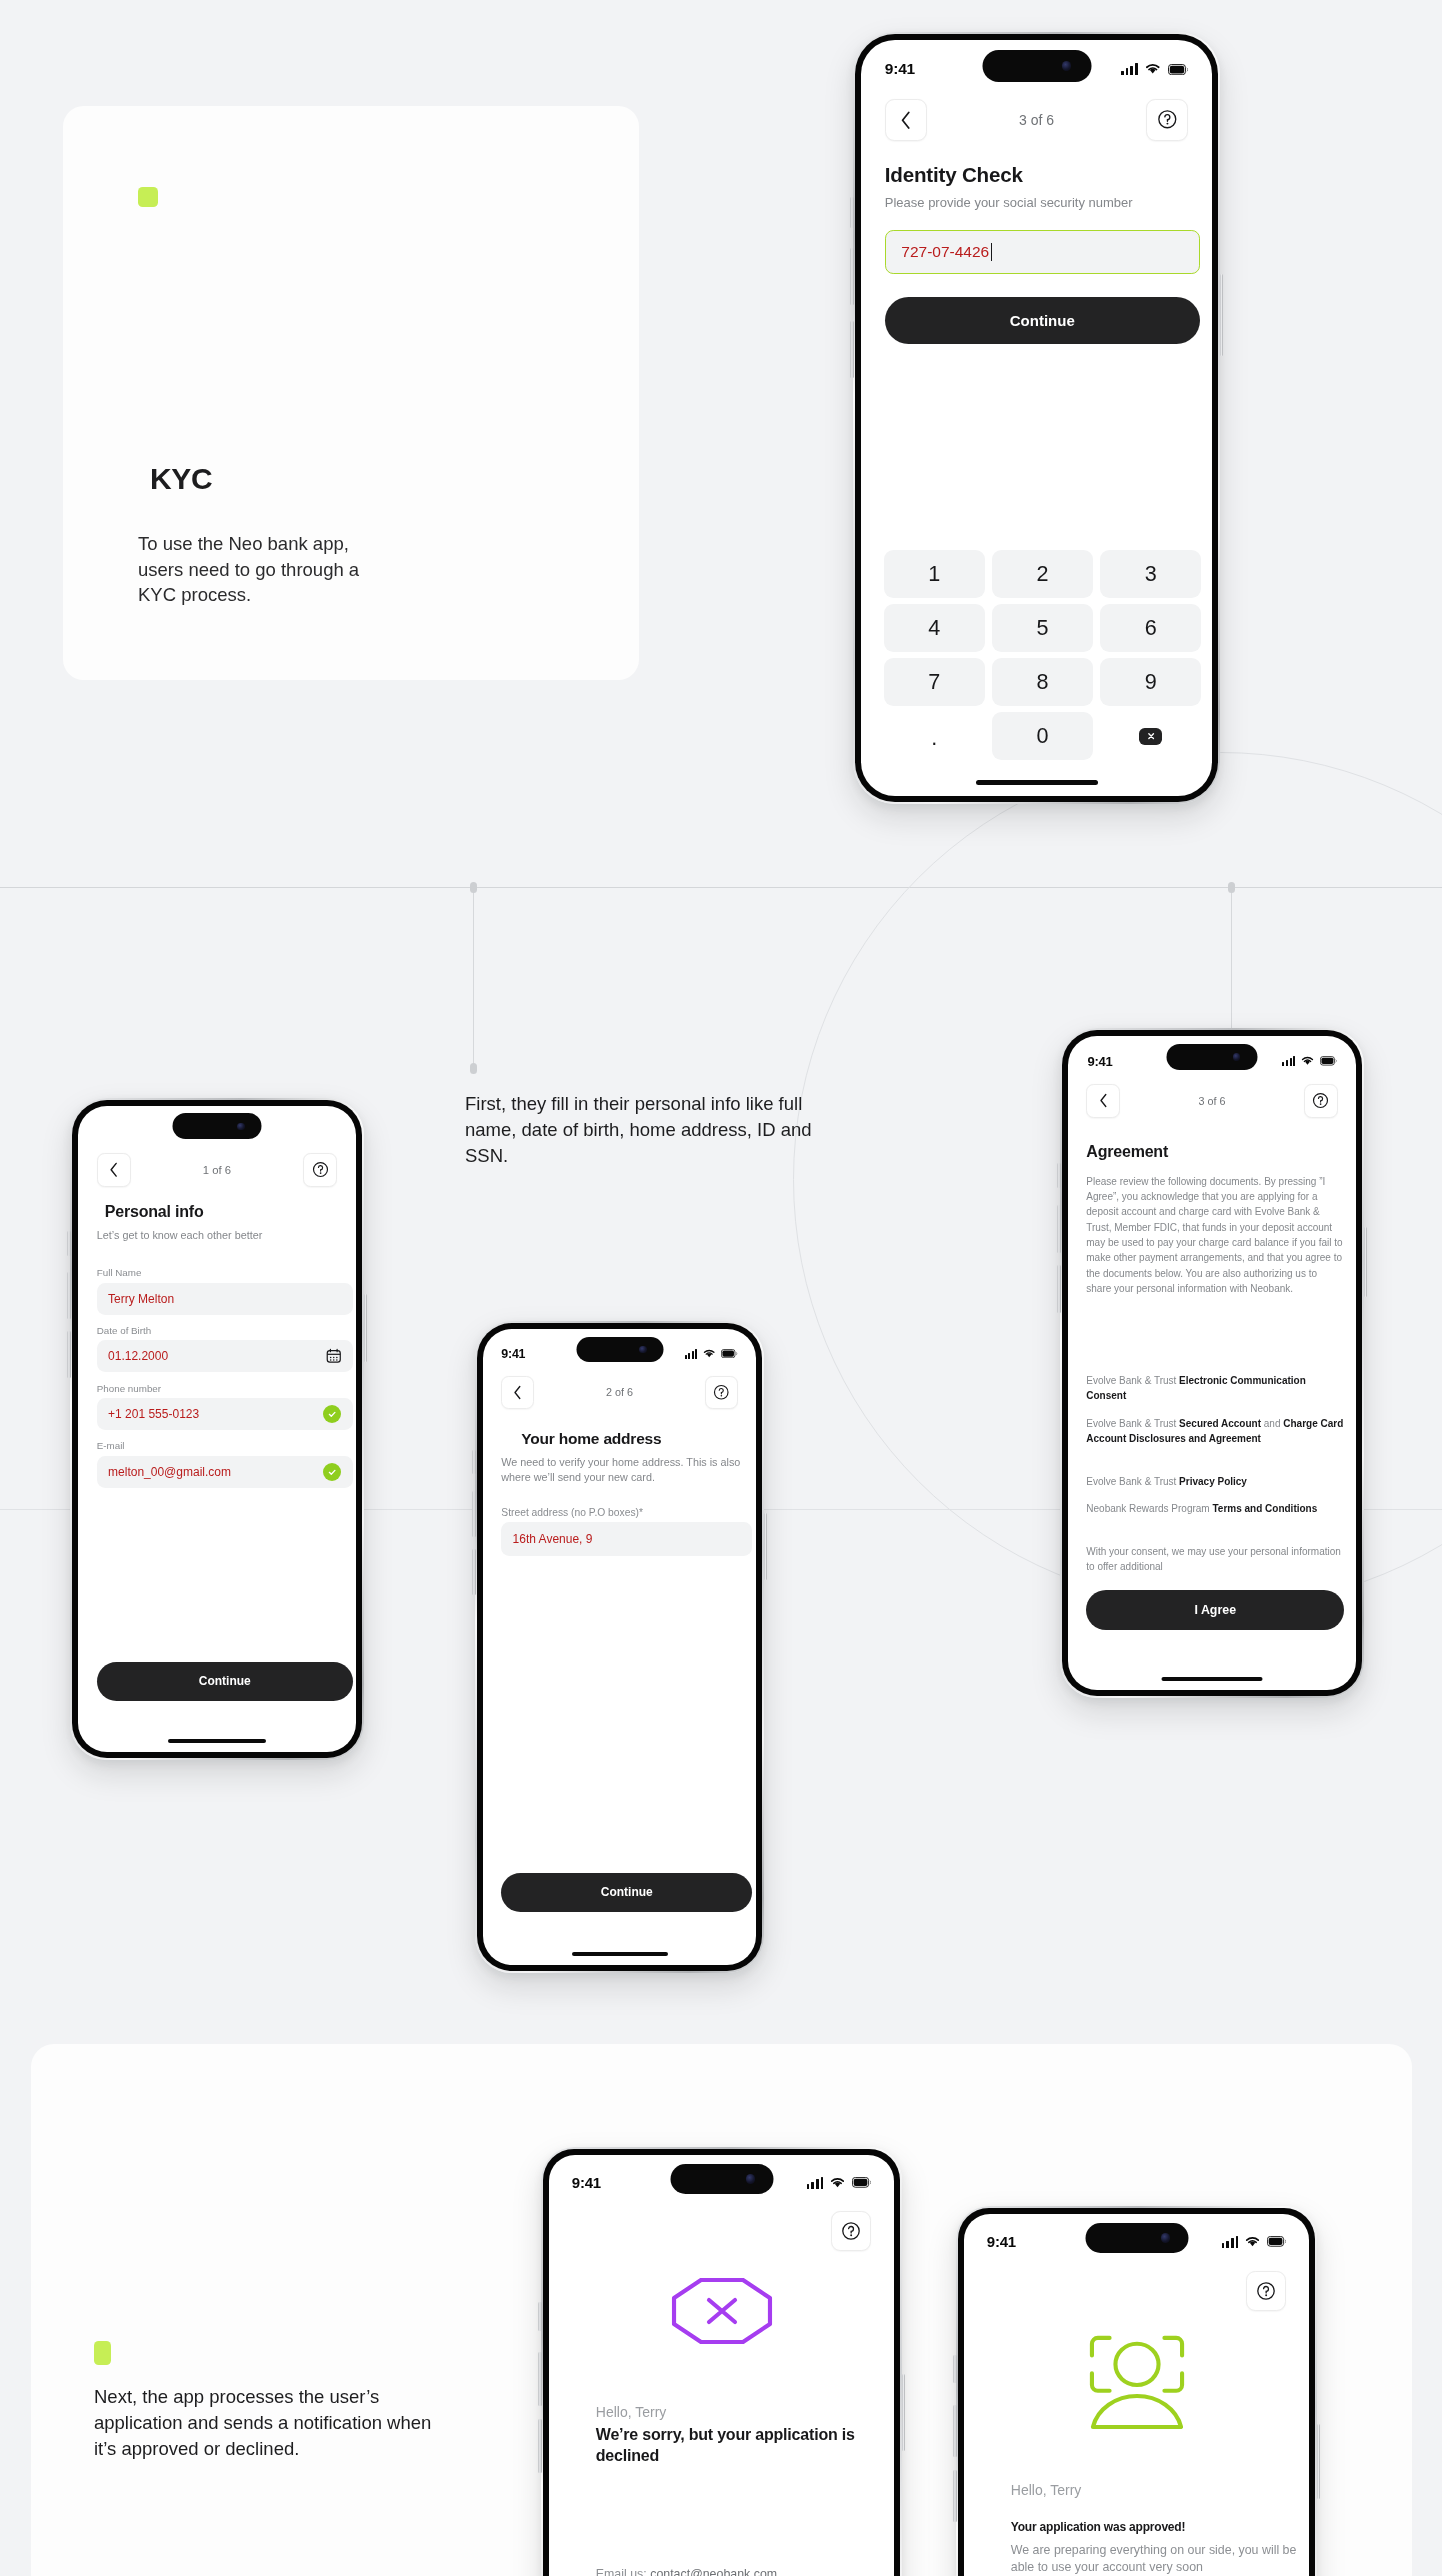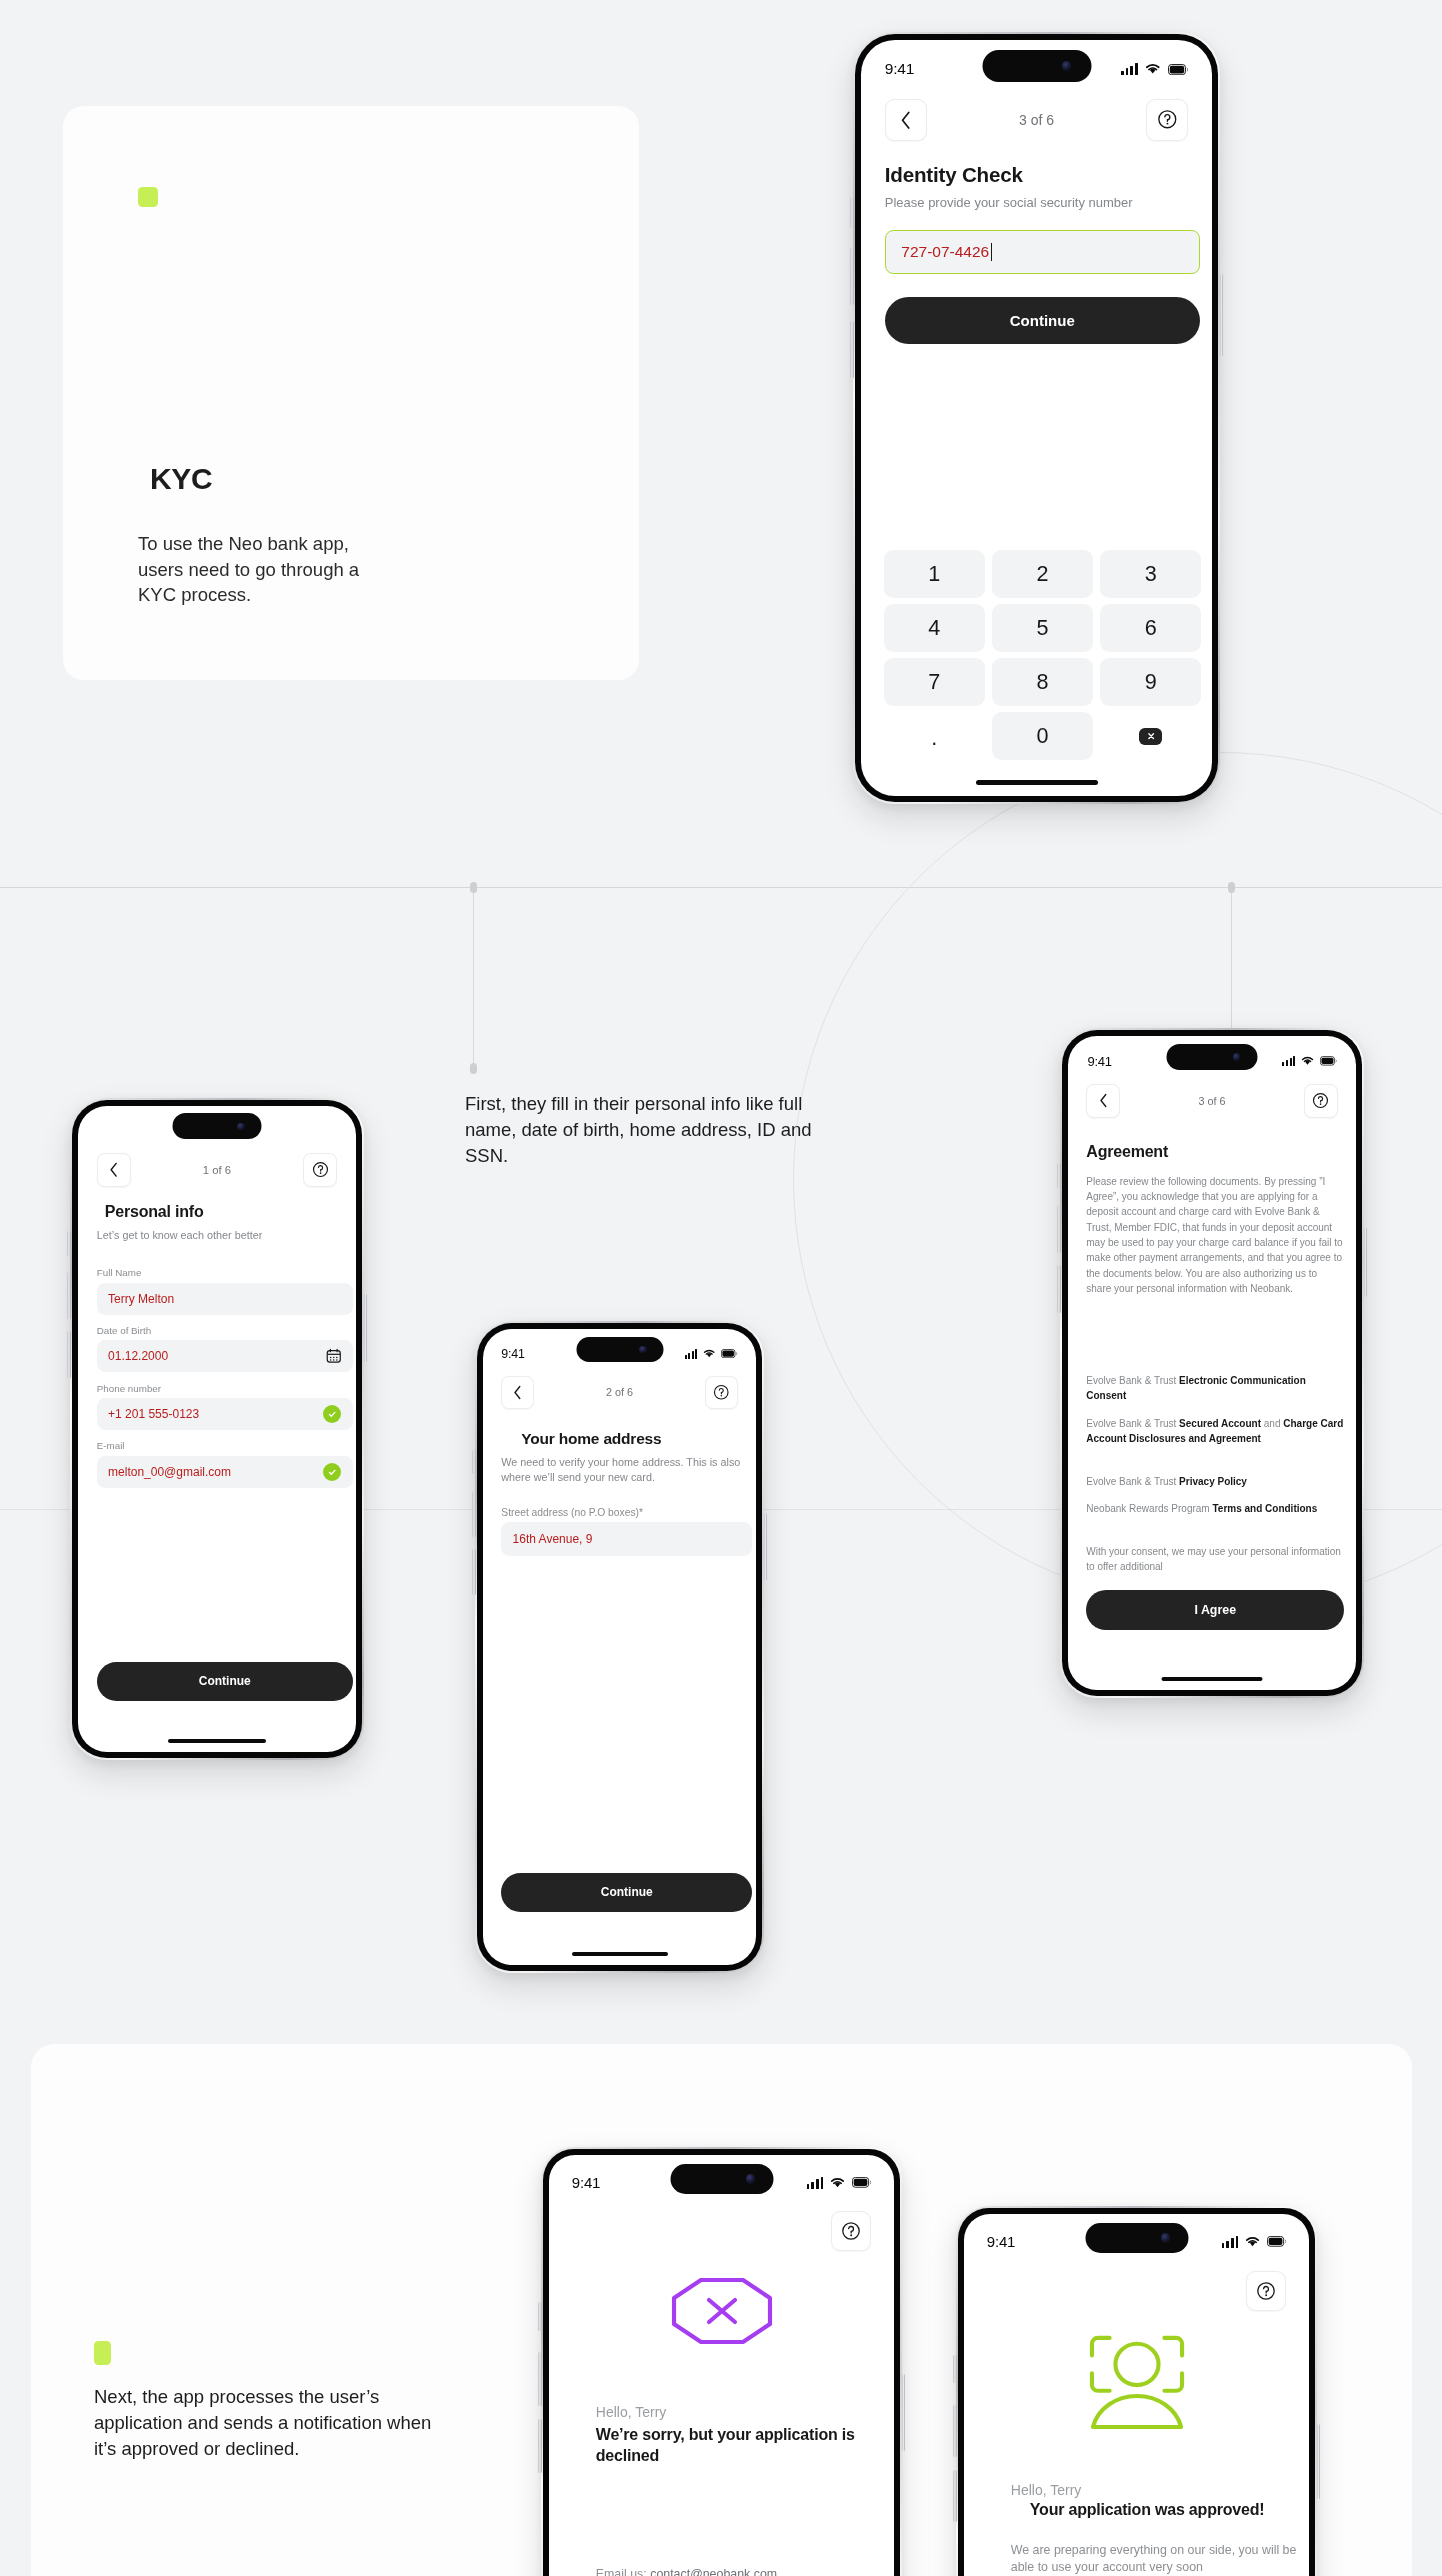--- a/index.html
+++ b/index.html
@@ -72,21 +72,21 @@
   .phone.p-sm .screen { border-radius:26px; }
 
   
   .btn-side { position:absolute; background:linear-gradient(90deg,#bfc1c4,#e8e9eb,#a9abae); border-radius:1.5px; }
 
   
   .statusbar {
     position:absolute; left:0; right:0; top:0;
     display:flex; align-items:center; justify-content:space-between;
   }
-  .sb-time { font-weight:400; color:#0a0a0a; letter-spacing:-0.2px; }
+  .sb-time { font-weight:700; color:#0a0a0a; letter-spacing:-0.2px; }
   .sb-right { display:flex; align-items:center; }
   .island { position:absolute; background:#0a0a0a; border-radius:515px; }
   .island-cam { position:absolute; border-radius:50%;
     background: radial-gradient(circle at 38% 35%, #33396b 0%, #14162c 55%, #08080e 100%); }
 
   .bars { display:flex; align-items:flex-end; }
   .bars i { display:block; background:#0a0a0a; border-radius:0.5px; }
 
   .home-ind { position:absolute; background:#0a0a0a; border-radius:51px; left:50%; transform:translateX(-50%); }
 
@@ -563,19 +563,19 @@
       <svg width="98" height="96" viewBox="0 0 100 98" style="position:absolute; left:50%; transform:translateX(-50%); top:120px;">
         <path d="M22 4 H10 a6 6 0 0 0 -6 6 V22" fill="none" stroke="#9ed11f" stroke-width="4.2" stroke-linecap="round"></path>
         <path d="M78 4 H90 a6 6 0 0 1 6 6 V22" fill="none" stroke="#9ed11f" stroke-width="4.2" stroke-linecap="round"></path>
         <path d="M22 58 H10 a6 6 0 0 1 -6 -6 V40" fill="none" stroke="#9ed11f" stroke-width="4.2" stroke-linecap="round"></path>
         <path d="M78 58 H90 a6 6 0 0 0 6 -6 V40" fill="none" stroke="#9ed11f" stroke-width="4.2" stroke-linecap="round"></path>
         <ellipse cx="50" cy="31" rx="22" ry="21" fill="none" stroke="#9ed11f" stroke-width="4.2"></ellipse>
         <path d="M5 95 a46 40 0 0 1 90 0 Z" fill="none" stroke="#9ed11f" stroke-width="4.2" stroke-linejoin="round"></path>
       </svg>
 
       <div class="result-greet" style="left:47px; top:268px; font-size:14px;">Hello, Terry</div>
-      <div class="result-h" style="left:47px; top:286px; width:289px; font-size:16px; line-height:1.3;margin-left:19px;">Your application was approved!</div>
+      <div class="result-h" style="left:47px; top:306px; width:289px; font-size:12px; line-height:1.3;">Your application was approved!</div>
       <div class="result-p" style="left:47px; top:328px; width:289px; font-size:12.4px; line-height:1.42;">We are preparing everything on our side, you will be able to use your account very soon</div>
 
     </div>
   </div>
 </div>
 
 
 </body></html>

